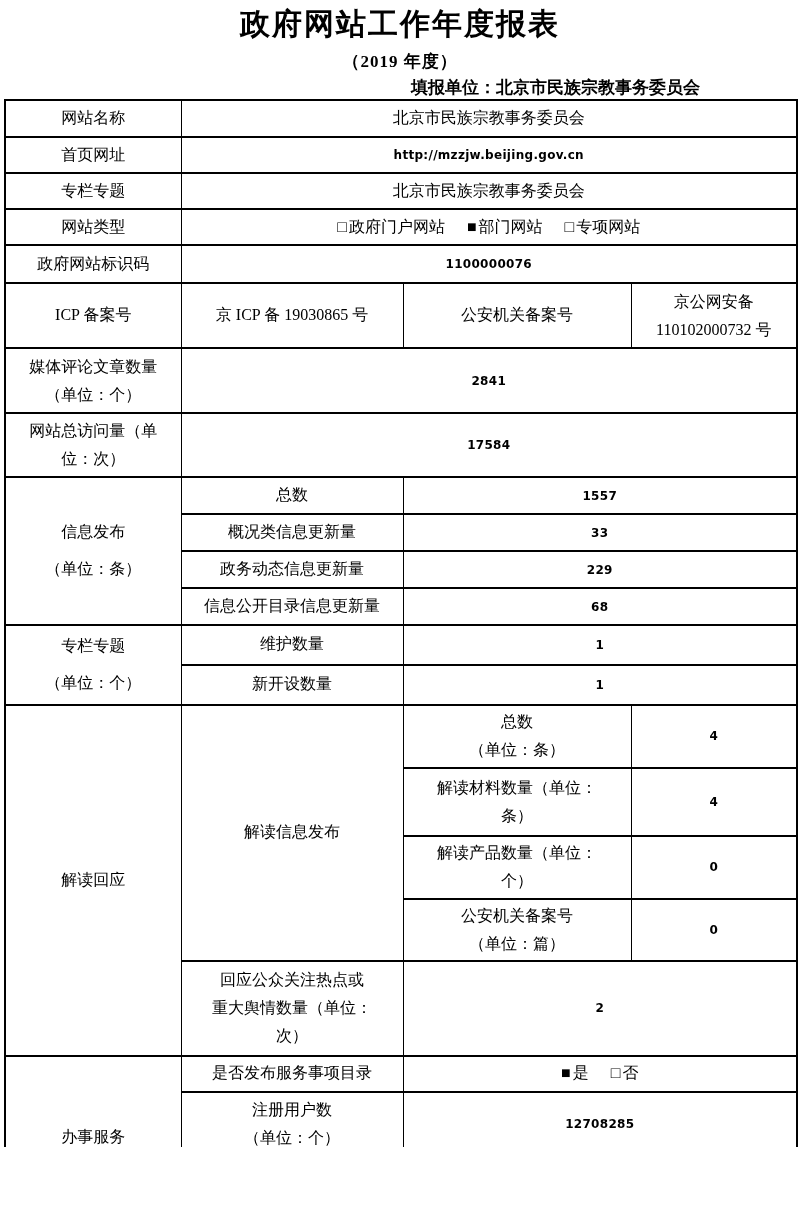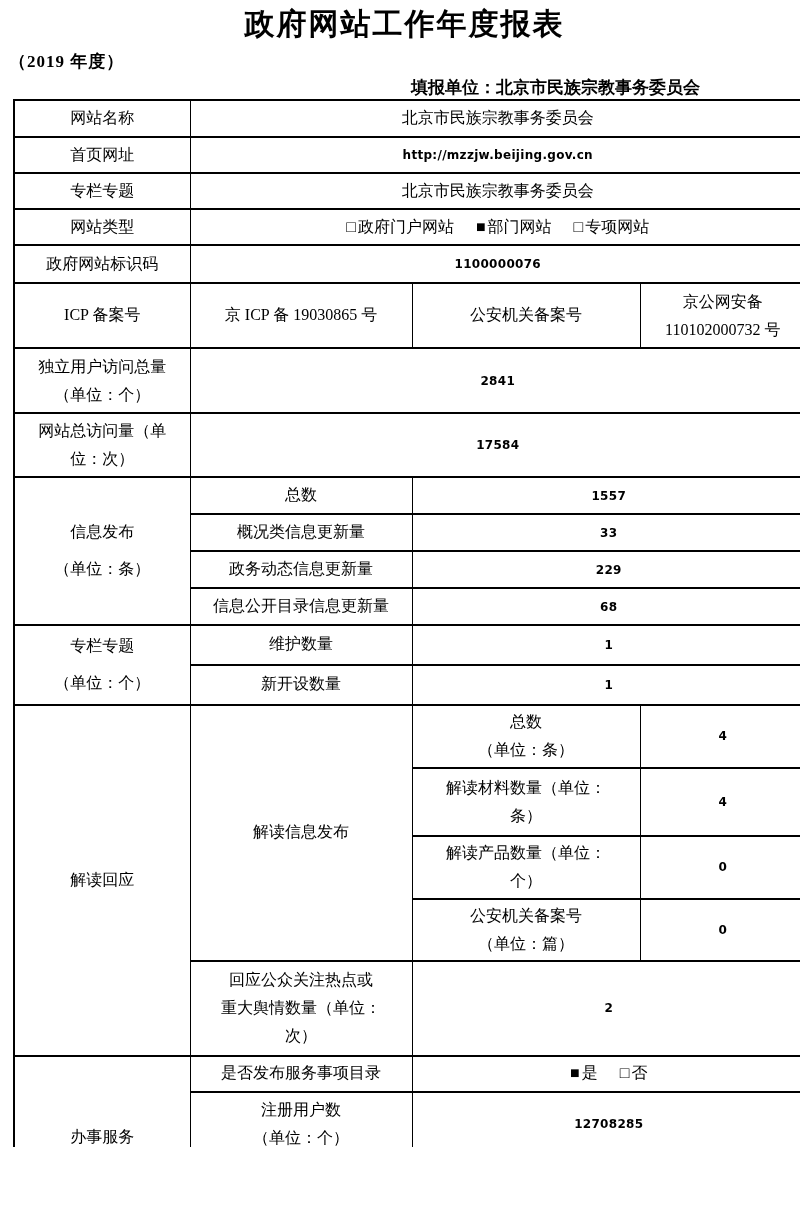--- a/index.html
+++ b/index.html
@@ -3,33 +3,33 @@
 <meta charset="utf-8">
 <style>
   * { box-sizing: border-box; }
   html, body {
     margin: 0; padding: 0;
     background: #ffffff;
     width: 800px;
     color: #000000;
     font-family: "Liberation Serif", "DejaVu Serif", serif;
   }
-  .page { width: 800px; height: 1147px; overflow: hidden; padding-left: 9px; }
+  .page { width: 800px; height: 1147px; overflow: hidden; }
 
   
   .header { padding-top: 5px; }
   .title {
     text-align: center;
     font-size: 30px;
     font-weight: bold;
     letter-spacing: 2px;
     line-height: 38px;
   }
   .subtitle {
-    text-align: left;
+    text-align: center;
     font-size: 17px;
     font-weight: bold;
     letter-spacing: 1px;
     margin-top: 8px;
     line-height: 22px;
   }
   .filler {
     text-align: right;
     padding-right: 100px;
     font-size: 17px;
@@ -124,21 +124,21 @@
 
       <tr class="h65">
         <td class="lab">ICP 备案号</td>
         <td class="lab">京 ICP 备 19030865 号</td>
         <td class="lab">公安机关备案号</td>
         <td class="lab ml">京公网安备
 110102000732 号</td>
       </tr>
 
       <tr class="h65">
-        <td class="lab ml">独立用户访问总量
+        <td class="lab ml">媒体评论文章数量
 （单位：个）</td>
         <td class="val" colspan="3">2841</td>
       </tr>
 
       <tr class="h64">
         <td class="lab ml">网站总访问量（单
 位：次）</td>
         <td class="val" colspan="3">17584</td>
       </tr>
 

